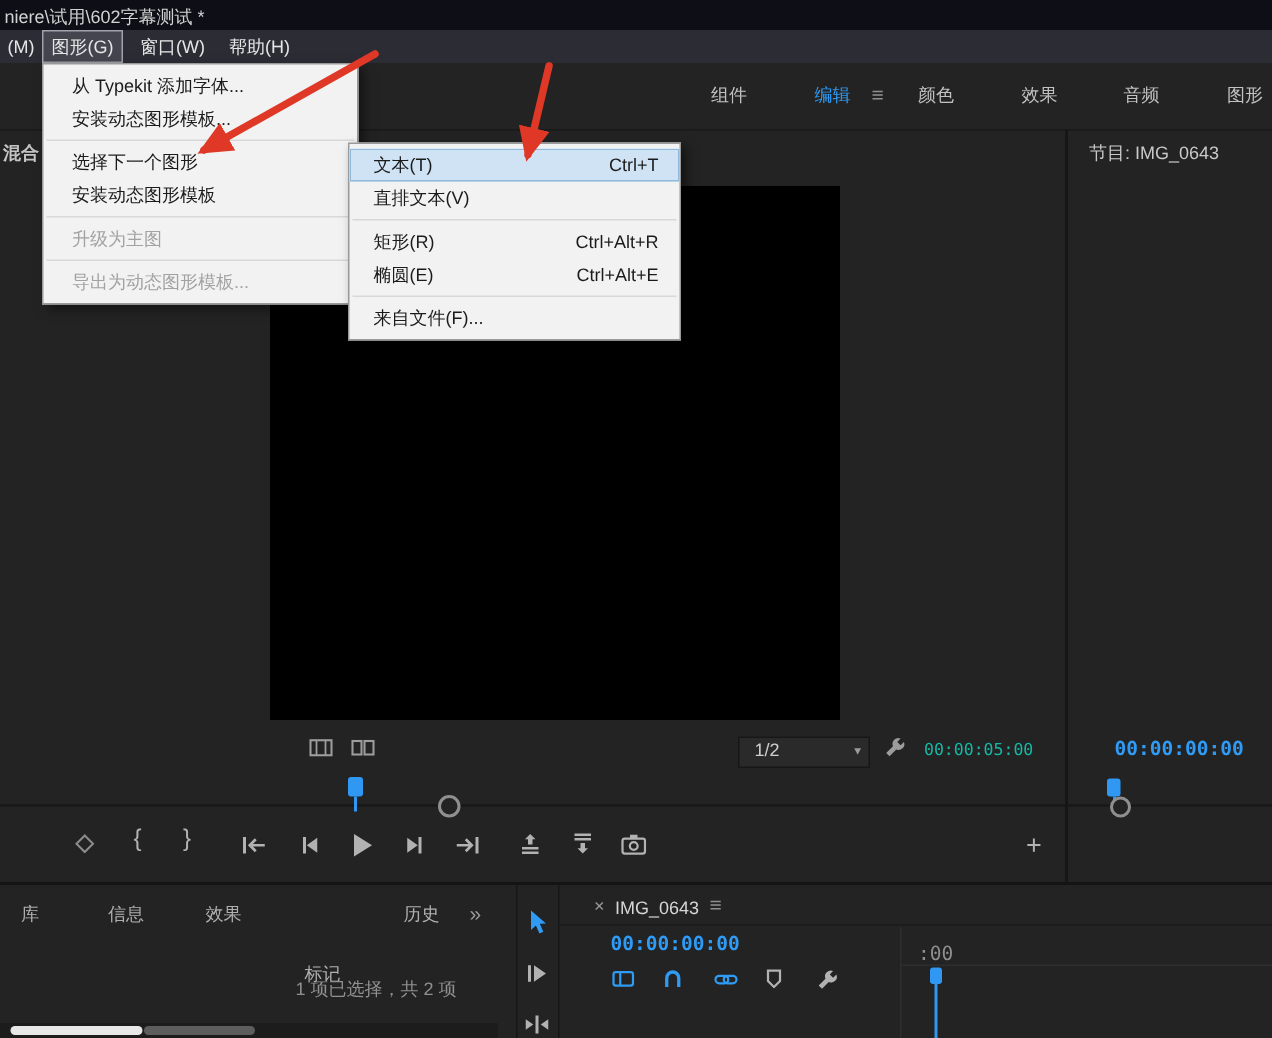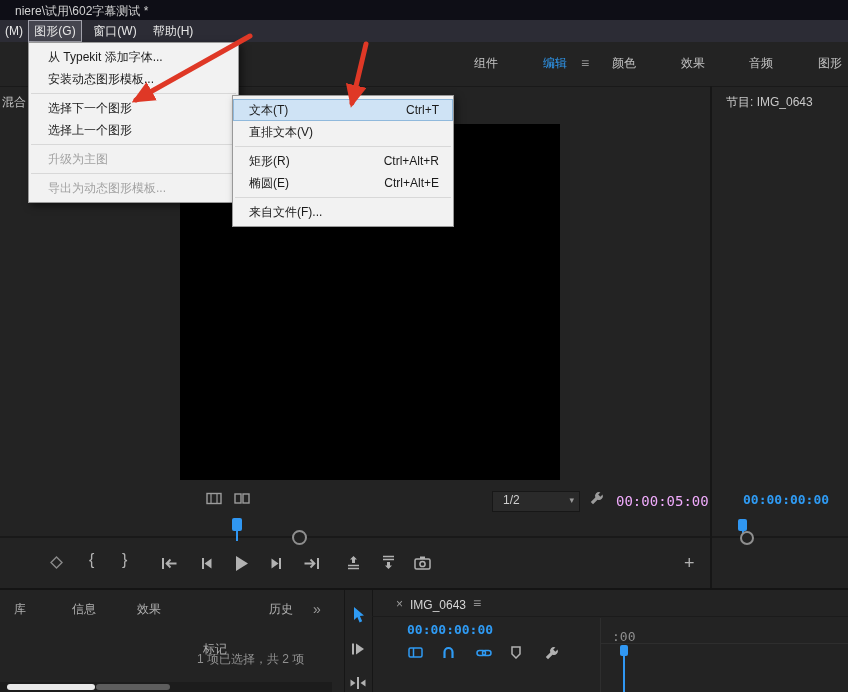--- a/index.html
+++ b/index.html
@@ -41,21 +41,21 @@
   .mi-sc{position:absolute;right:14px;top:0;line-height:22px}
   .mi-arrow{position:absolute;right:7px;top:0;line-height:22px;font-size:8px;color:#333}
   .msep{height:1px;background:#d8d8d8;margin:3px 2px}
 </style>
 </head>
 <body>
 
 <div id="app">
 
   <div class="abs" style="left:0;top:0;width:848px;height:20px;background:#0e0e16;">
-    <span class="abs" style="left:3px;top:3px;color:#d2d2d2;white-space:nowrap;margin-left:12px;">niere\试用\602字幕测试 *</span>
+    <span class="abs" style="left:3px;top:3px;color:#d2d2d2;white-space:nowrap;">niere\试用\602字幕测试 *</span>
   </div>
 
   <div class="abs" style="left:0;top:20px;width:848px;height:22px;background:#2c2c35;border-bottom:1px solid #15151c;">
     <span class="mbar" style="left:0;width:28px;">(M)</span>
     <span class="mbar open" style="left:28px;width:54px;">图形(G)</span>
     <span class="mbar" style="left:87px;width:56px;">窗口(W)</span>
     <span class="mbar" style="left:146px;width:54px;">帮助(H)</span>
   </div>
 
   <div class="abs" style="left:0;top:42px;width:848px;height:44px;background:#232323;border-bottom:1px solid #191919;">
@@ -63,21 +63,21 @@
     <span class="ws-tab active" style="left:543px;">编辑</span>
     <span class="ws-tab" style="left:581px;color:#8f8f8f;font-size:14px;">≡</span>
     <span class="ws-tab" style="left:612px;">颜色</span>
     <span class="ws-tab" style="left:681px;">效果</span>
     <span class="ws-tab" style="left:749px;">音频</span>
     <span class="ws-tab" style="left:818px;">图形</span>
   </div>
 
   <div class="line" style="left:710px;top:86px;width:2px;height:502px;background:#161616;"></div>
 
-  <span class="abs" style="left:2px;top:94px;color:#c4c4c4;white-space:nowrap;">混合</span>
+  <span class="abs" style="left:2px;top:94px;color:#c4c4c4;white-space:nowrap;font-weight:bold;">混合</span>
 
   <span class="abs" style="left:726px;top:94px;color:#c9c9c9;white-space:nowrap;">节目: IMG_0643</span>
 
   <div class="abs" style="left:180px;top:124px;width:380px;height:356px;background:#000;"></div>
 
   <span class="tbtn" style="left:206px;top:492px;color:#9c9c9c;">
     <svg width="16" height="13" viewBox="0 0 16 13">
         <rect x="1" y="1.5" width="14" height="10" fill="none" stroke="currentColor" stroke-width="1.4"></rect>
         <line x1="5" y1="1.5" x2="5" y2="11.5" stroke="currentColor" stroke-width="1.2"></line>
         <line x1="11" y1="1.5" x2="11" y2="11.5" stroke="currentColor" stroke-width="1.2"></line>
@@ -94,21 +94,21 @@
     <span style="position:absolute;left:10px;top:0;line-height:17px;color:#cfcfcf;">1/2</span>
     <span style="position:absolute;right:5px;top:0;line-height:17px;font-size:9px;color:#9a9a9a;">▾</span>
   </span>
 
   <span class="tbtn" style="left:589px;top:491px;color:#9c9c9c;">
     <svg width="15" height="15" viewBox="0 0 15 15">
         <path d="M13.6 3.6 a3.9 3.9 0 0 1 -5.1 5.1 L4 13.2 L1.8 11 L6.3 6.5 a3.9 3.9 0 0 1 5.1 -5.1 L9.2 3.6 L11.4 5.8 Z" fill="currentColor"></path>
       </svg>
   </span>
 
-  <span class="abs tc" style="left:616px;top:493px;font-size:14px;color:#f0abfc;">00:00:05:00</span>
+  <span class="abs tc" style="left:616px;top:493px;font-size:11px;color:#14b8a6;">00:00:05:00</span>
 
   <span class="abs tc" style="left:743px;top:492px;font-size:13px;font-weight:bold;color:#2f9bf4;">00:00:00:00</span>
 
   <div class="line" style="left:0;top:536px;width:710px;height:2px;"></div>
   <div class="playhead" style="left:232px;top:518px;width:10px;height:13px;"></div>
   <div class="knob" style="left:292px;top:530px;width:11px;height:11px;"></div>
 
   <div class="line" style="left:712px;top:536px;width:136px;height:2px;"></div>
   <div class="playhead" style="left:738px;top:519px;width:9px;height:12px;"></div>
   <div class="knob" style="left:740px;top:531px;width:10px;height:10px;"></div>
@@ -253,21 +253,21 @@
       <span>从 Typekit 添加字体...</span>
     </div>
     <div class="mi">
       <span>安装动态图形模板...</span>
     </div>
     <div class="msep"></div>
     <div class="mi">
       <span>选择下一个图形</span>
     </div>
     <div class="mi">
-      <span>选择上一个图形</span>
+      <span>安装动态图形模板</span>
     </div>
     <div class="msep"></div>
     <div class="mi dis">
       <span>升级为主图</span>
     </div>
     <div class="msep"></div>
     <div class="mi dis">
       <span>导出为动态图形模板...</span>
     </div>
   </div>

